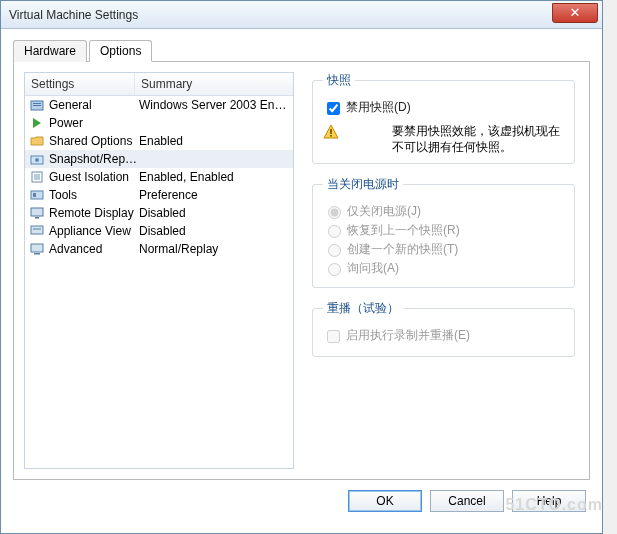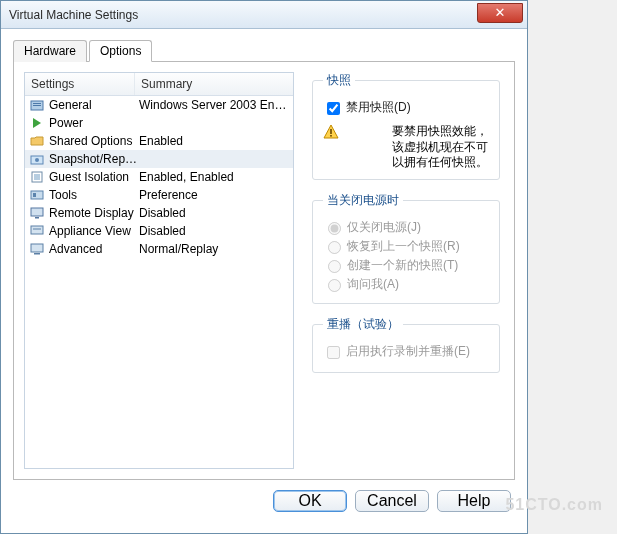--- a/index.html
+++ b/index.html
@@ -6,21 +6,21 @@
   body {
     margin: 0;
     font-family: "Segoe UI", Tahoma, sans-serif;
     font-size: 12px;
     background: #f0f0f0;
     width: 617px;
     height: 534px;
     overflow: hidden;
   }
   .window {
-    width: 528px;
+    width: 603px;
     height: 534px;
     background: #fff;
     border: 1px solid #6b8fab;
   }
   .titlebar {
     height: 28px;
     background: linear-gradient(#f5f9fd, #dce8f4);
     border-bottom: 1px solid #aac0d4;
     display: flex;
     align-items: center;
@@ -144,22 +144,22 @@
     display: flex;
     justify-content: flex-end;
     gap: 8px;
     padding: 10px 16px 12px 0;
   }
   .btn {
     min-width: 74px;
     height: 22px;
     border: 1px solid #9caec0;
     background: linear-gradient(#fdfdfd, #e8eef4);
-    border-radius: 5px;
-    font-size: 16px;
+    border-radius: 0;
+    font-size: 12px;
     cursor: pointer;
   }
   .btn.default {
     border: 1px solid #4a90d9;
     box-shadow: 0 0 0 1px #9dc5ec inset;
   }
   .watermark {
     position: absolute;
     right: 14px;
     bottom: 20px;

